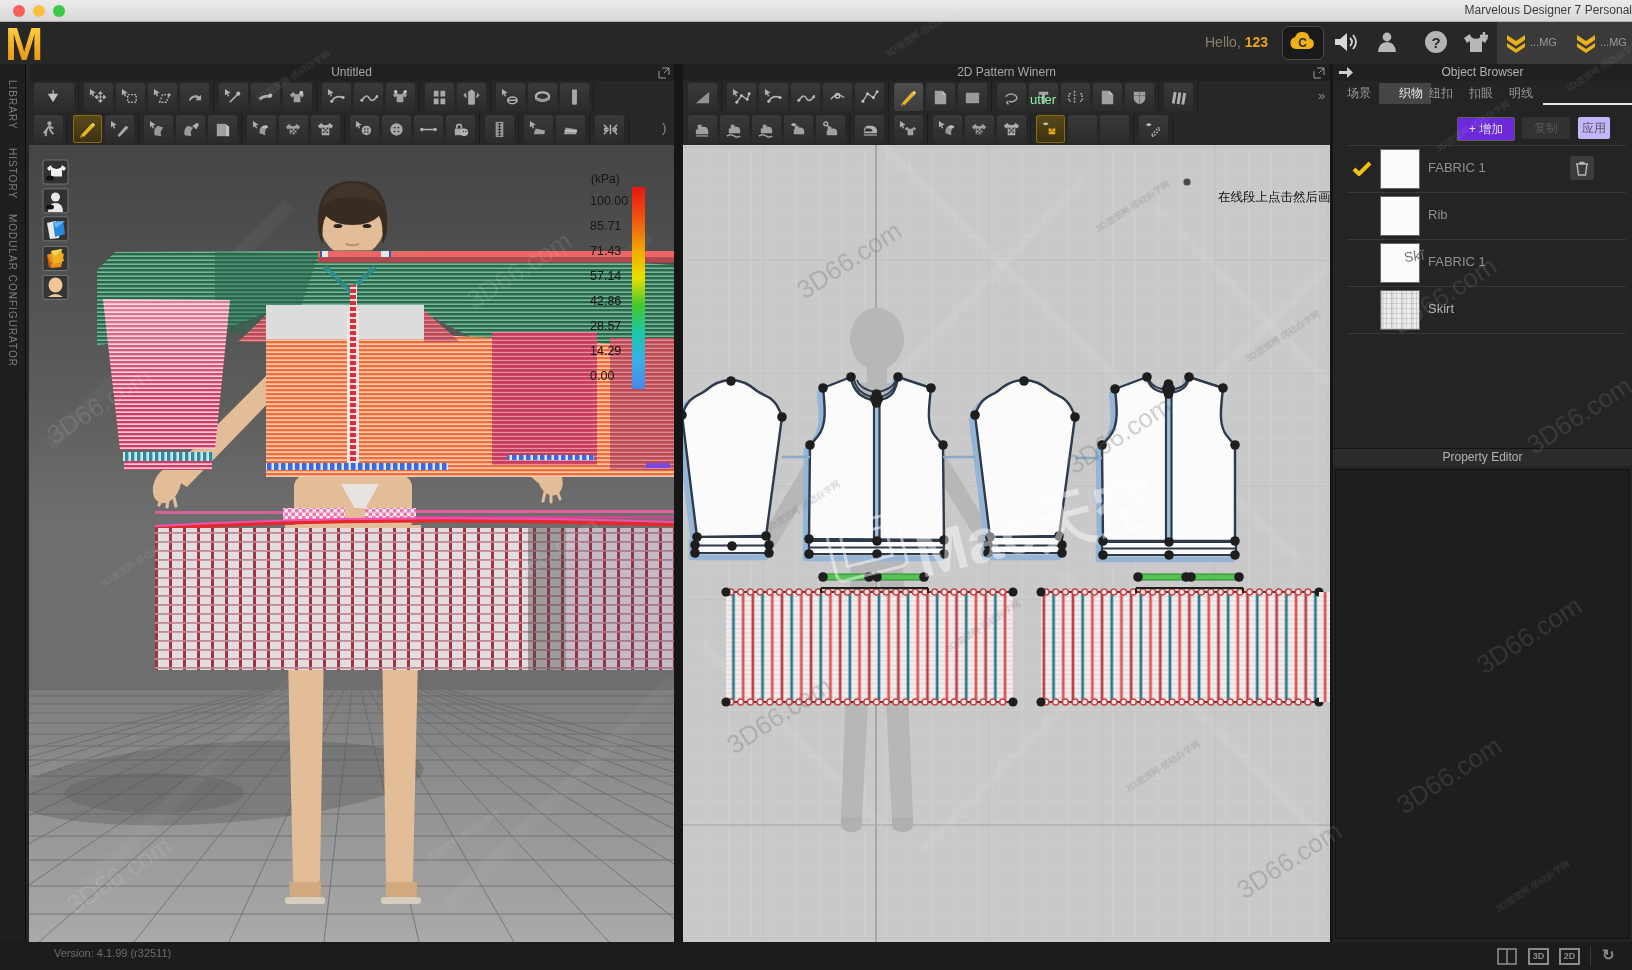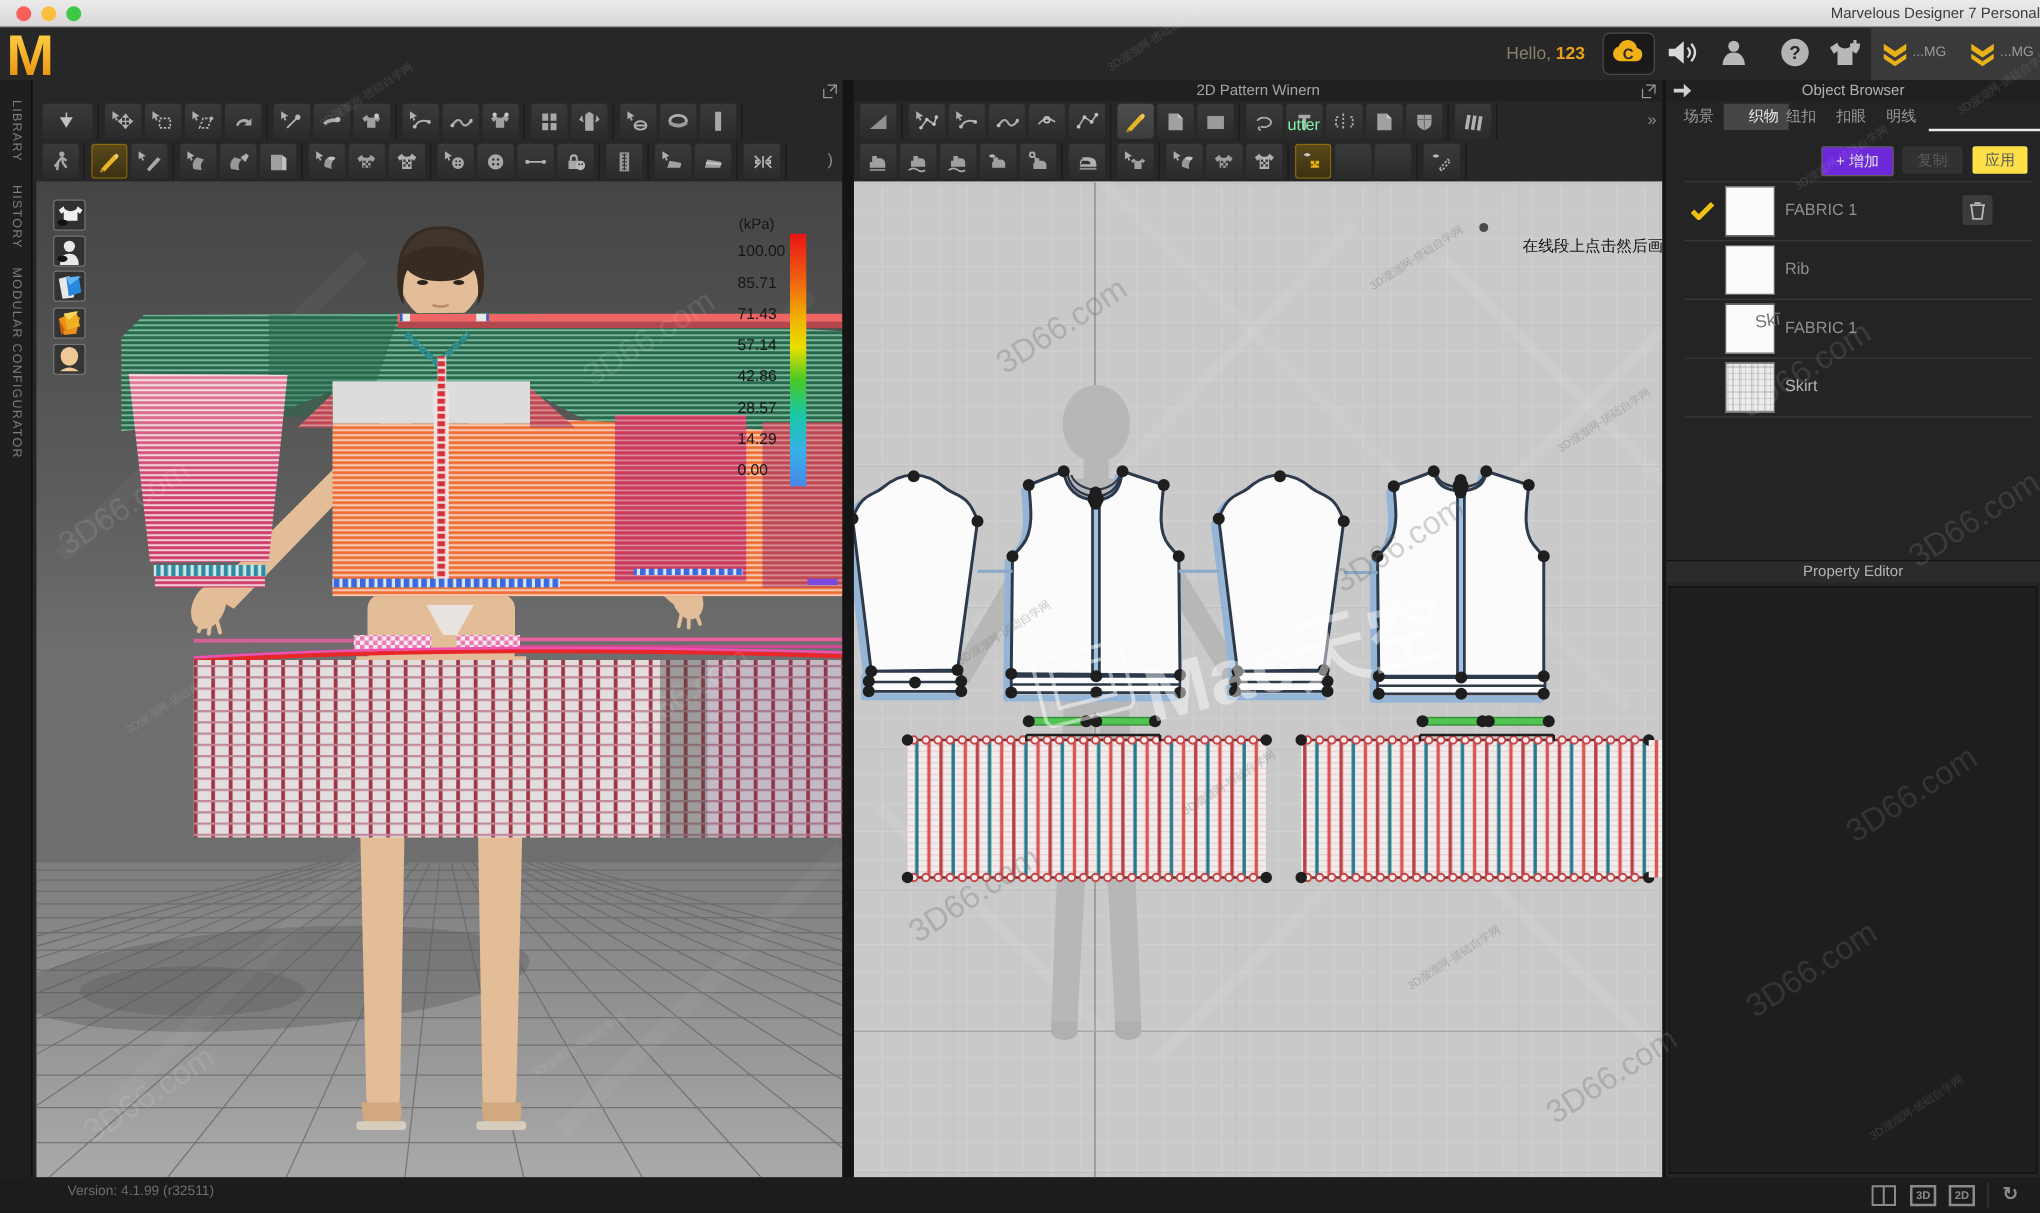--- a/index.html
+++ b/index.html
@@ -92,20 +92,21 @@
         <path d="M2 11 L11 17 L20 11 L20 15 L11 21 L2 15 Z" fill="#e8b019"></path>
       </svg>
     <div class="abs" style="left:1600px;top:14px;width:32px;height:14px;color:#9a9a9a;font-size:11px;">...MG</div>
   </div>
   <div id="sidebar">
     <div class="vlab" style="top:16px;left:7px;">LIBRARY</div>
     <div class="vlab" style="top:84px;left:7px;">HISTORY</div>
     <div class="vlab" style="top:150px;left:7px;">MODULAR CONFIGURATOR</div>
   </div>
 
+  <div class="wtitle" style="left:29px;top:64px;width:645px;">Untitled</div>
   <svg class="abs" style="left:658px;top:67px;" width="12" height="12" viewBox="0 0 12 12">
       <path d="M1 4 v7 h7 M4 1 h7 v7 M6 6 L11 1" stroke="#9a9a9a" fill="none"></path>
     </svg>
   <div id="t3d1" class="toolrow" style="left:29px;top:81px;width:645px;">
       <div class="tgrp">
         <div class="tbtn wide">
           <svg viewBox="0 0 20 20">
             <path d="M4 6 h11 l-5.5 9 Z M9 2 h1.2 v5 h-1.2 Z" fill="#c0c0c0"></path>
           </svg>
         </div>
@@ -1068,21 +1069,21 @@
         <path d="M1 5 h8 v-4 l6 5.5 l-6 5.5 v-4 h-8 Z" fill="#cfcfcf"></path>
       </svg>
     <div class="ptab" style="left:6px;width:40px;">场景</div>
     <div class="ptab" style="left:46px;width:40px;background:#454545;color:#ececec;padding-left:12px;">织物</div>
     <div class="ptab" style="left:88px;width:40px;">纽扣</div>
     <div class="ptab" style="left:128px;width:40px;">扣眼</div>
     <div class="ptab" style="left:168px;width:40px;">明线</div>
     <div class="abs" style="left:210px;top:39px;width:89px;height:1.5px;background:#e8e8e8;"></div>
     <div class="pbtn" style="left:124px;width:56px;background:#6d28d9;border:1px solid #5e5e5e;color:#e0e0e0;">+ 增加</div>
     <div class="pbtn" style="left:189px;width:48px;background:#323232;color:#585858;">复制</div>
-    <div class="pbtn" style="left:245px;width:44px;background:#fde047;color:#585858;">应用</div>
+    <div class="pbtn" style="left:245px;width:32px;background:#c4b5fd;color:#585858;">应用</div>
     <div class="abs" style="left:15px;top:81px;width:278px;height:1px;background:#383838;"></div>
     <div class="frow" style="top:82px;">
       <svg class="abs" style="left:4px;top:15px;" width="20" height="15" viewBox="0 0 20 15">
           <path d="M2 8 L7 13 L18 2" stroke="#f0c014" stroke-width="4" fill="none"></path>
         </svg>
       <div class="fsw"></div>
       <div class="flab">FABRIC 1</div>
       <div class="abs" style="left:222px;top:10px;width:24px;height:24px;background:#3c3c3c;border-radius:3px;"></div>
       <svg class="abs" style="left:227px;top:14px;" width="14" height="16" viewBox="0 0 14 16">
           <path d="M2 4 h10 l-1.5 11 h-7 Z M4.5 2.5 h5 M1 4 h12" stroke="#b8b8b8" fill="none" stroke-width="1.4"></path>

